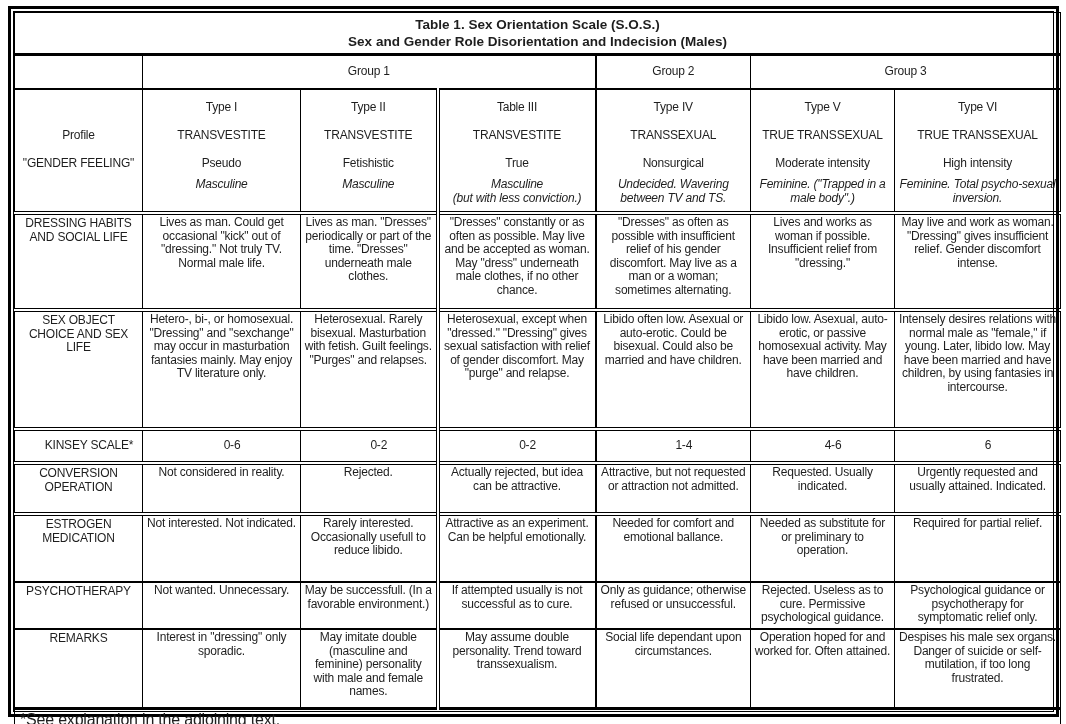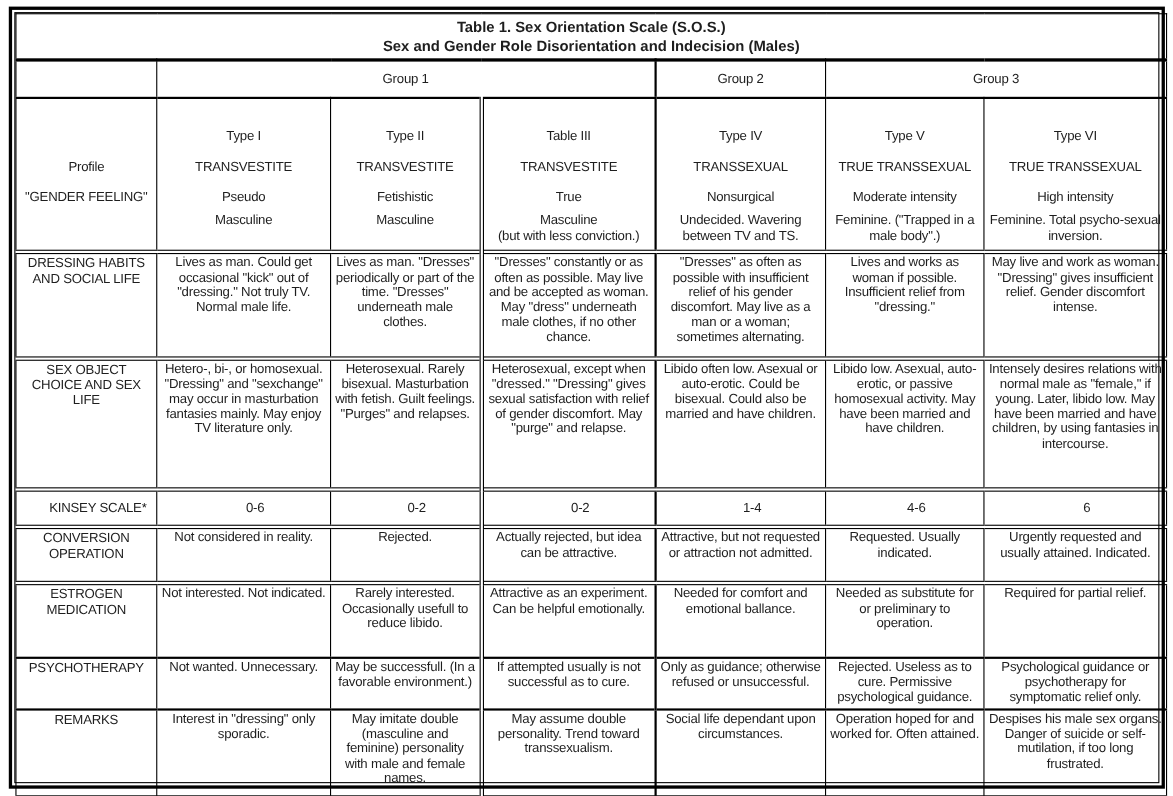--- a/index.html
+++ b/index.html
@@ -9,24 +9,24 @@
   .frame-inner{box-sizing:border-box;border:1px solid #000;height:100%;}
   table{width:100%;height:100%;border-collapse:collapse;table-layout:fixed;}
   td{border:1px solid #000;padding:1px 3px;text-align:center;vertical-align:top;
      font-size:12px;line-height:13.5px;letter-spacing:-0.2px;word-wrap:break-word;}
   
   tr.title-row td{border-bottom:3px solid #000;vertical-align:middle;height:38px;
      font-weight:bold;font-size:13.5px;line-height:17px;letter-spacing:0;}
   
   tr.group-row td{height:30px;vertical-align:middle;border-bottom:2px solid #000;}
   
-  tr.type-row td{height:116px;padding-top:20px;}
+  tr.type-row td{height:116px;padding-top:4px;}
   .hl{height:28px;display:flex;align-items:center;justify-content:center;}
   .hl4{min-height:28px;display:flex;align-items:flex-start;justify-content:center;
-       white-space:pre-line;text-align:center;}
+       white-space:pre-line;text-align:center;font-style:italic;}
   
   tr.sep-dbl td{border-top:4px double #000;}
   tr.sep-med td{border-top:2px solid #000;}
   
   td.vdbl{border-left:4px double #000;}
   td.vmed{border-left:2px solid #000;}
   
   tr.r-dressing td{height:90px;}
   tr.r-sexobj td{height:112px;}
   tr.r-kinsey td{height:28px;vertical-align:middle;padding-left:24px;}

